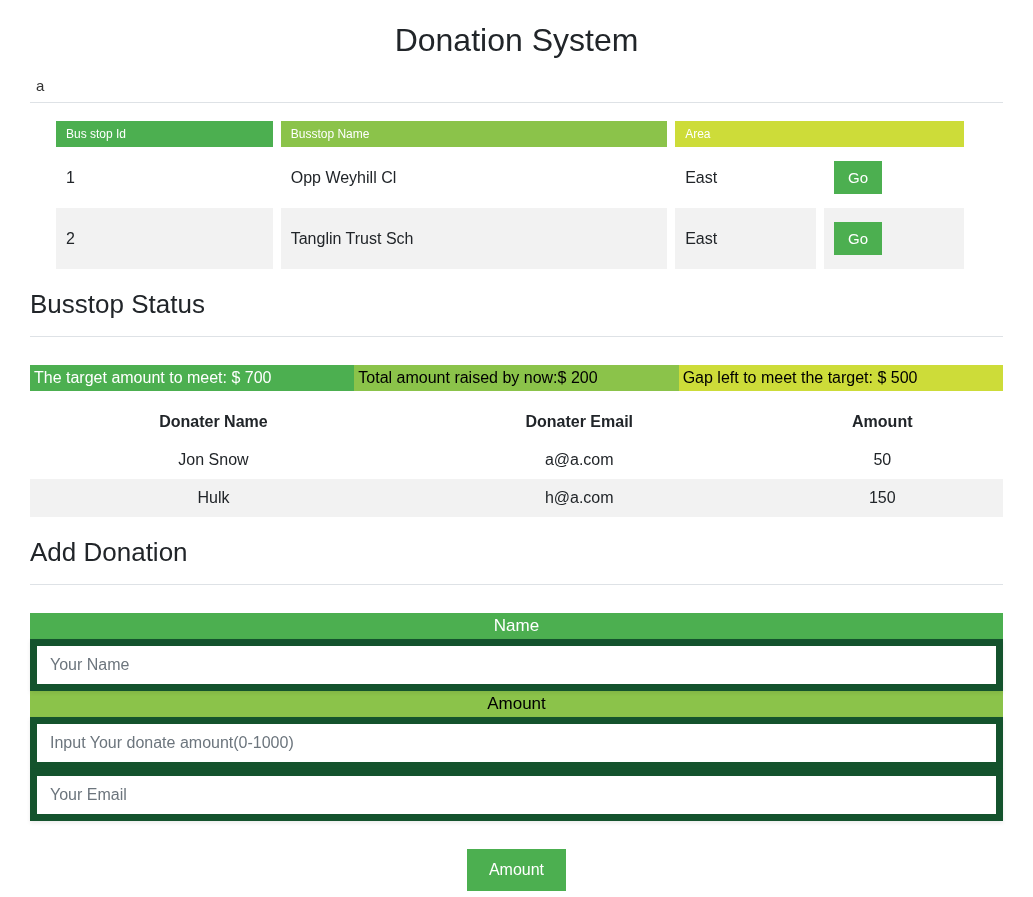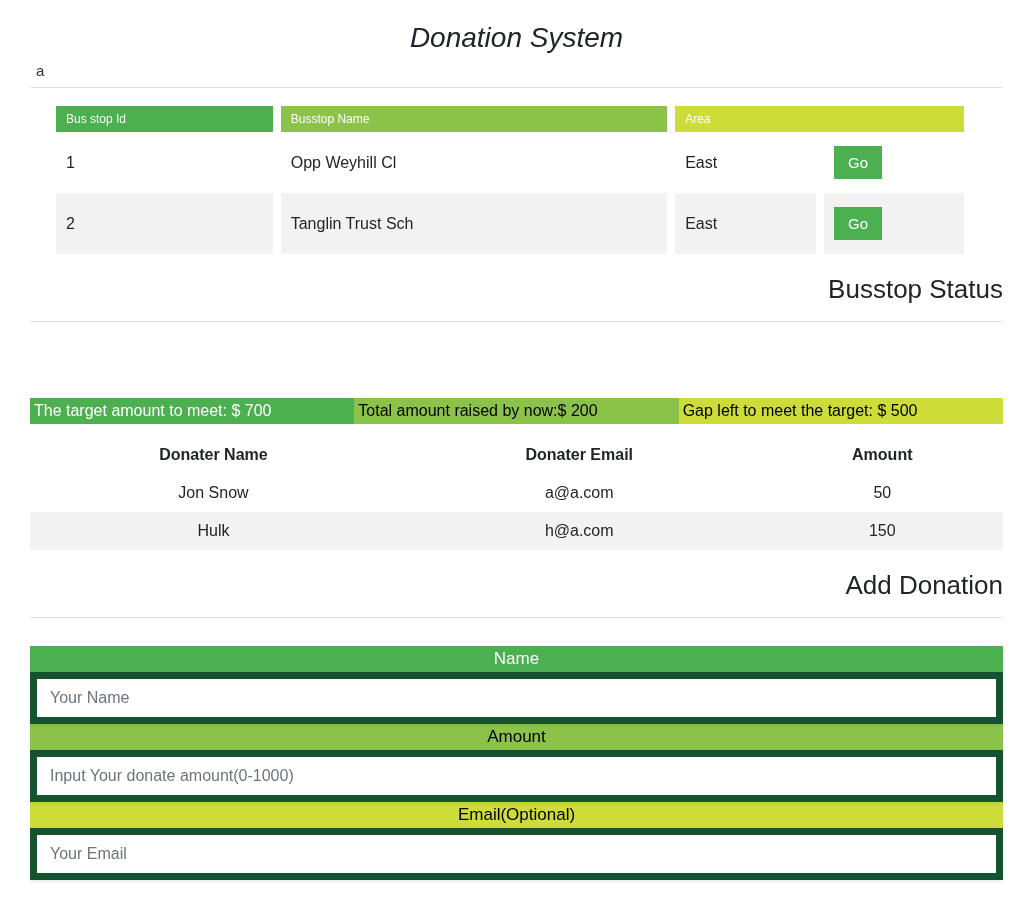--- a/index.html
+++ b/index.html
@@ -8,24 +8,23 @@
     font-family: "Segoe UI", Arial, sans-serif;
     background: #fff;
     color: #212529;
     width: 1033px;
   }
   .container {
     padding: 0 30px 40px 30px;
   }
   h1.page-title {
     font-weight: 400;
-    font-size: 28px;
-    text-align: center;
-    margin: 22px 0 4px 0;
-    font-style: italic;
+    font-size: 32px;
+    text-align: center;
+    margin: 22px 0 14px 0;
   }
   .search-row {
     font-size: 15px;
     padding: 4px 6px 8px 6px;
     border-bottom: 1px solid #dee2e6;
     margin-bottom: 18px;
     color: #333;
   }
   table.busstop-table {
     width: 924px;
@@ -60,41 +59,40 @@
     color: #fff;
     border: none;
     padding: 8px 14px;
     font-size: 15px;
     cursor: pointer;
   }
 
   h2.section-title {
     font-weight: 400;
     font-size: 26px;
-    text-align: right;
+    text-align: left;
     margin: 20px 0 16px 0;
   }
   hr.sep {
     border: none;
     border-top: 1px solid #dee2e6;
     margin: 0 0 28px 0;
   }
 
   
   .status-row {
     display: flex;
     width: 100%;
     color: #000;
     font-size: 16px;
     margin-bottom: 12px;
   }
   .status-cell {
     flex: 1;
     padding: 4px 4px;
-    margin-top: 48px;
   }
   .status-cell.g  { background:#4caf50; color:#fff; }
   .status-cell.l  { background:#8bc34a; }
   .status-cell.y  { background:#cddc39; }
 
   
   table.donaters {
     width: 100%;
     border-collapse: collapse;
   }
@@ -212,21 +210,20 @@
   <h2 class="section-title">Add Donation</h2>
   <hr class="sep">
 
   <div class="form-wrap">
     <div class="form-label g">Name</div>
     <input class="form-input" type="text" placeholder="Your Name" style="">
 
     <div class="form-label l">Amount</div>
     <input class="form-input" type="text" placeholder="Input Your donate amount(0-1000)" style="">
 
-    <div class="form-label y">Email(Optional)</div>
     <input class="form-input" type="text" placeholder="Your Email" style="">
   </div>
 
   <div class="submit-row">
     <button class="submit-btn">Amount</button>
   </div>
 
 </div>
 
 </body></html>

